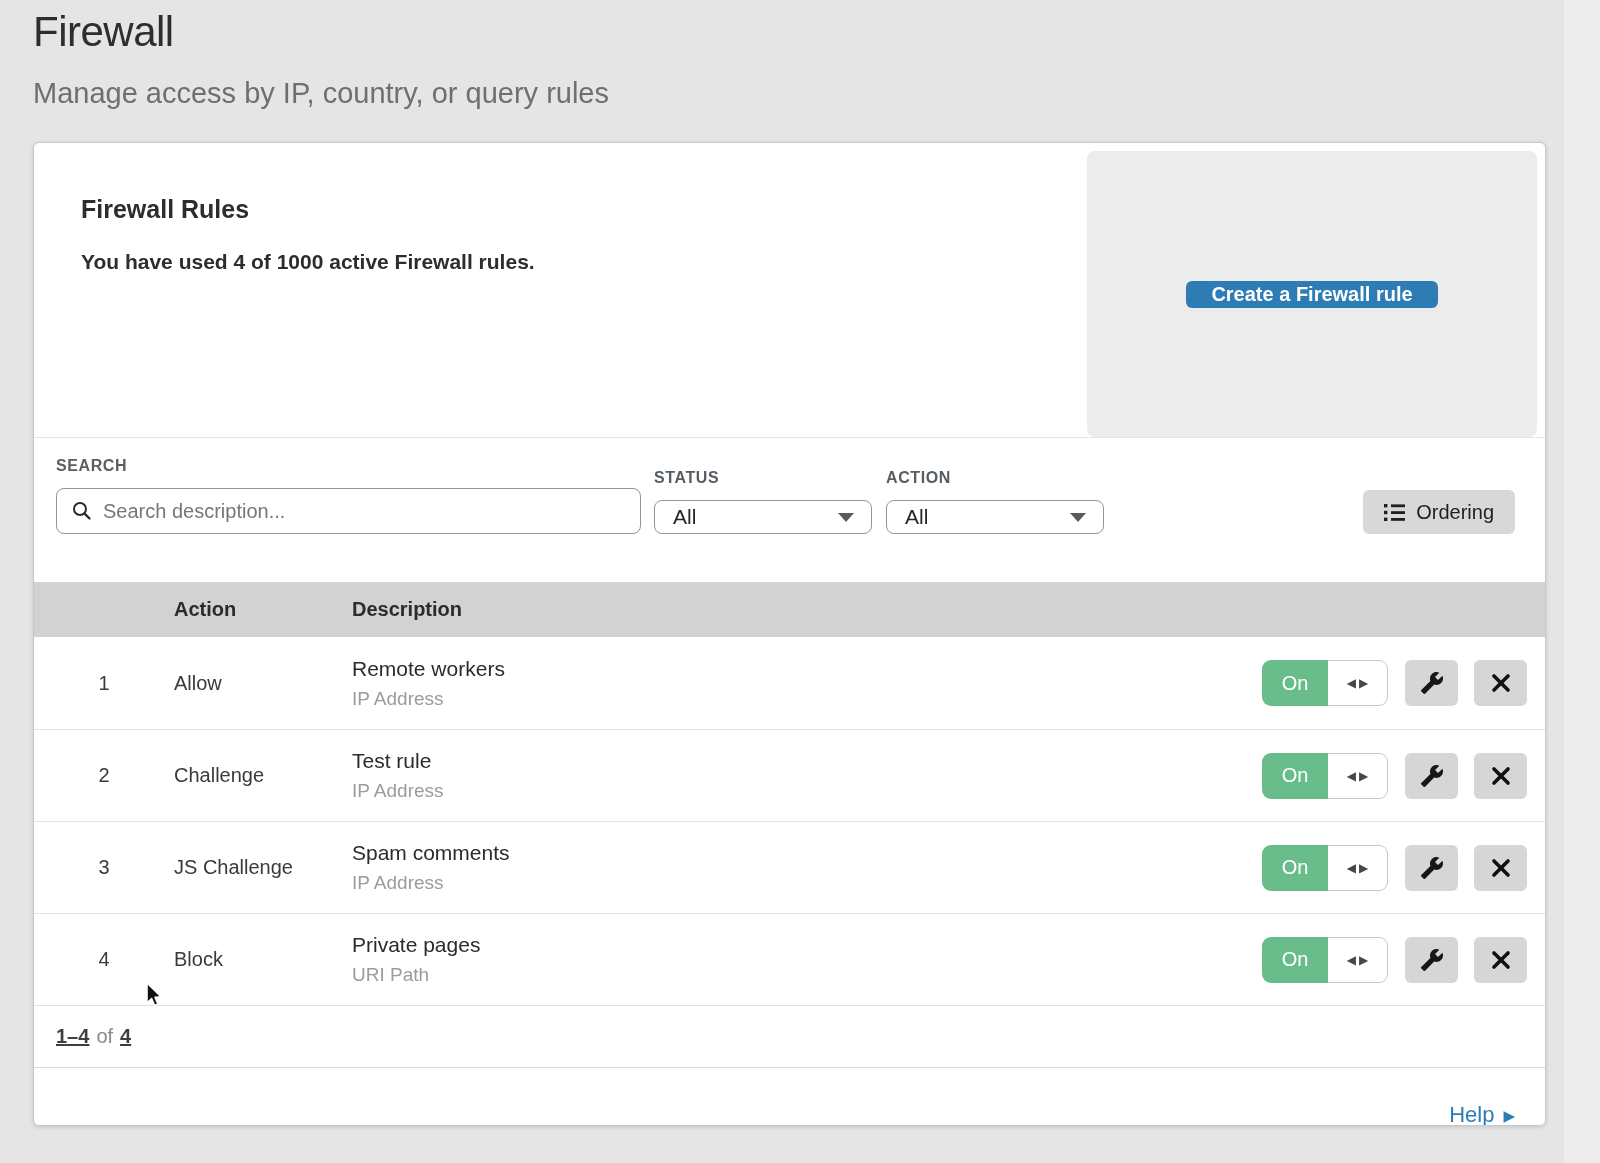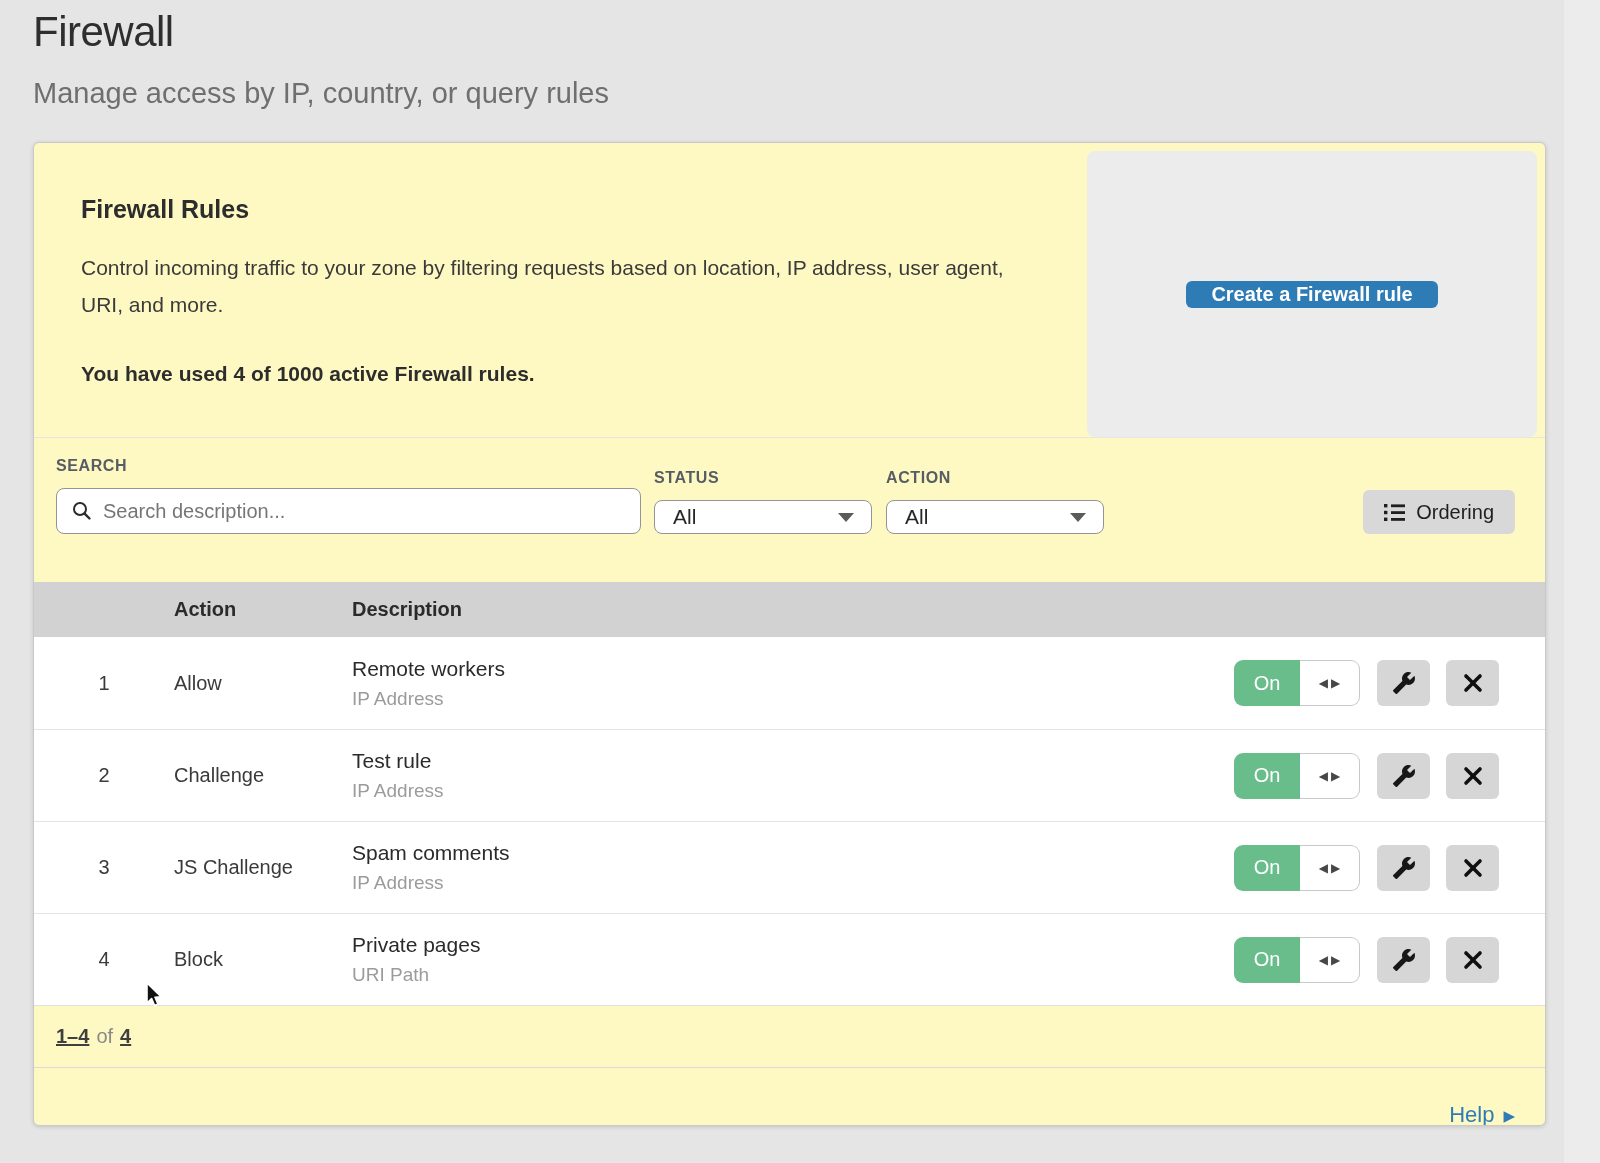--- a/index.html
+++ b/index.html
@@ -16,21 +16,21 @@
     background: #f0f0f0; opacity: .6;
   }
   
   .page-header { padding: 8px 0 0 33px; position: relative; }
   .page-header h1 { font-size: 42px; font-weight: 500; color: #2e2e2e; line-height: 48px; margin-bottom: 20px; letter-spacing: -0.5px; }
   .page-header .subtitle { font-size: 29px; font-weight: 400; color: #6f6f6f; line-height: 34px; margin-bottom: 32px; }
   
   .container {
     position: relative;
     margin: 0 54px 0 33px;
-    background: #fef9c3;
+    background: #ffffff;
     border: 1px solid #c9c9c9;
     border-radius: 6px;
     box-shadow: 0 1px 4px rgba(0,0,0,0.15);
     overflow: hidden;
   }
   
   .top-section { display: flex; min-height: 295px; border-bottom: 1px solid #e5e5e5; }
   .card-left { flex: 1; padding: 52px 40px 0 47px; }
   .card-left h2 { font-size: 25px; font-weight: 700; color: #2d2d2d; margin-bottom: 26px; }
   .card-left p.desc { font-size: 21px; color: #3a3a3a; line-height: 1.75; max-width: 950px; margin-bottom: 38px; }
@@ -98,21 +98,21 @@
   .col-action { width: 178px; flex: none; }
   .col-desc { flex: 1; }
   .rule-row {
     display: flex; align-items: center; min-height: 92px;
     background: #fff; border-top: 1px solid #e4e4e4;
     font-size: 20px; color: #3a3a3a;
   }
   .rule-row:first-child { border-top: none; }
   .desc-title { font-size: 21px; color: #2b2b2b; margin-bottom: 7px; }
   .desc-sub { font-size: 19px; color: #9b9b9b; }
-  .controls { margin-left: auto; display: flex; align-items: center; padding-right: 46px; }
+  .controls { margin-left: auto; display: flex; align-items: center; padding-right: 18px; }
   .toggle { display: flex; height: 46px; cursor: pointer; }
   .toggle-on {
     width: 66px; background: var(--green, #68bd8b); color: #fff;
     font-size: 20px; display: flex; align-items: center; justify-content: center;
     border-radius: 9px 0 0 9px;
   }
   .toggle-arrows {
     width: 60px; background: #fff;
     border: 1px solid #c9c9c9; border-left: none;
     border-radius: 0 9px 9px 0;
@@ -157,21 +157,20 @@
 <div class="page-header">
   <h1>Firewall</h1>
   <div class="subtitle">Manage access by IP, country, or query rules</div>
 </div>
 
 <div class="container">
 
   <div class="top-section">
     <div class="card-left">
       <h2>Firewall Rules</h2>
-      <p class="desc">Control incoming traffic to your zone by filtering requests based on location, IP address, user agent, URI, and more.</p>
       <p class="usage">You have used 4 of 1000 active Firewall rules.</p>
     </div>
     <div class="card-right">
       <button class="create-btn">Create a Firewall rule</button>
     </div>
   </div>
 
   <div class="filter-bar">
     <div class="filter">
       <label>SEARCH</label>

